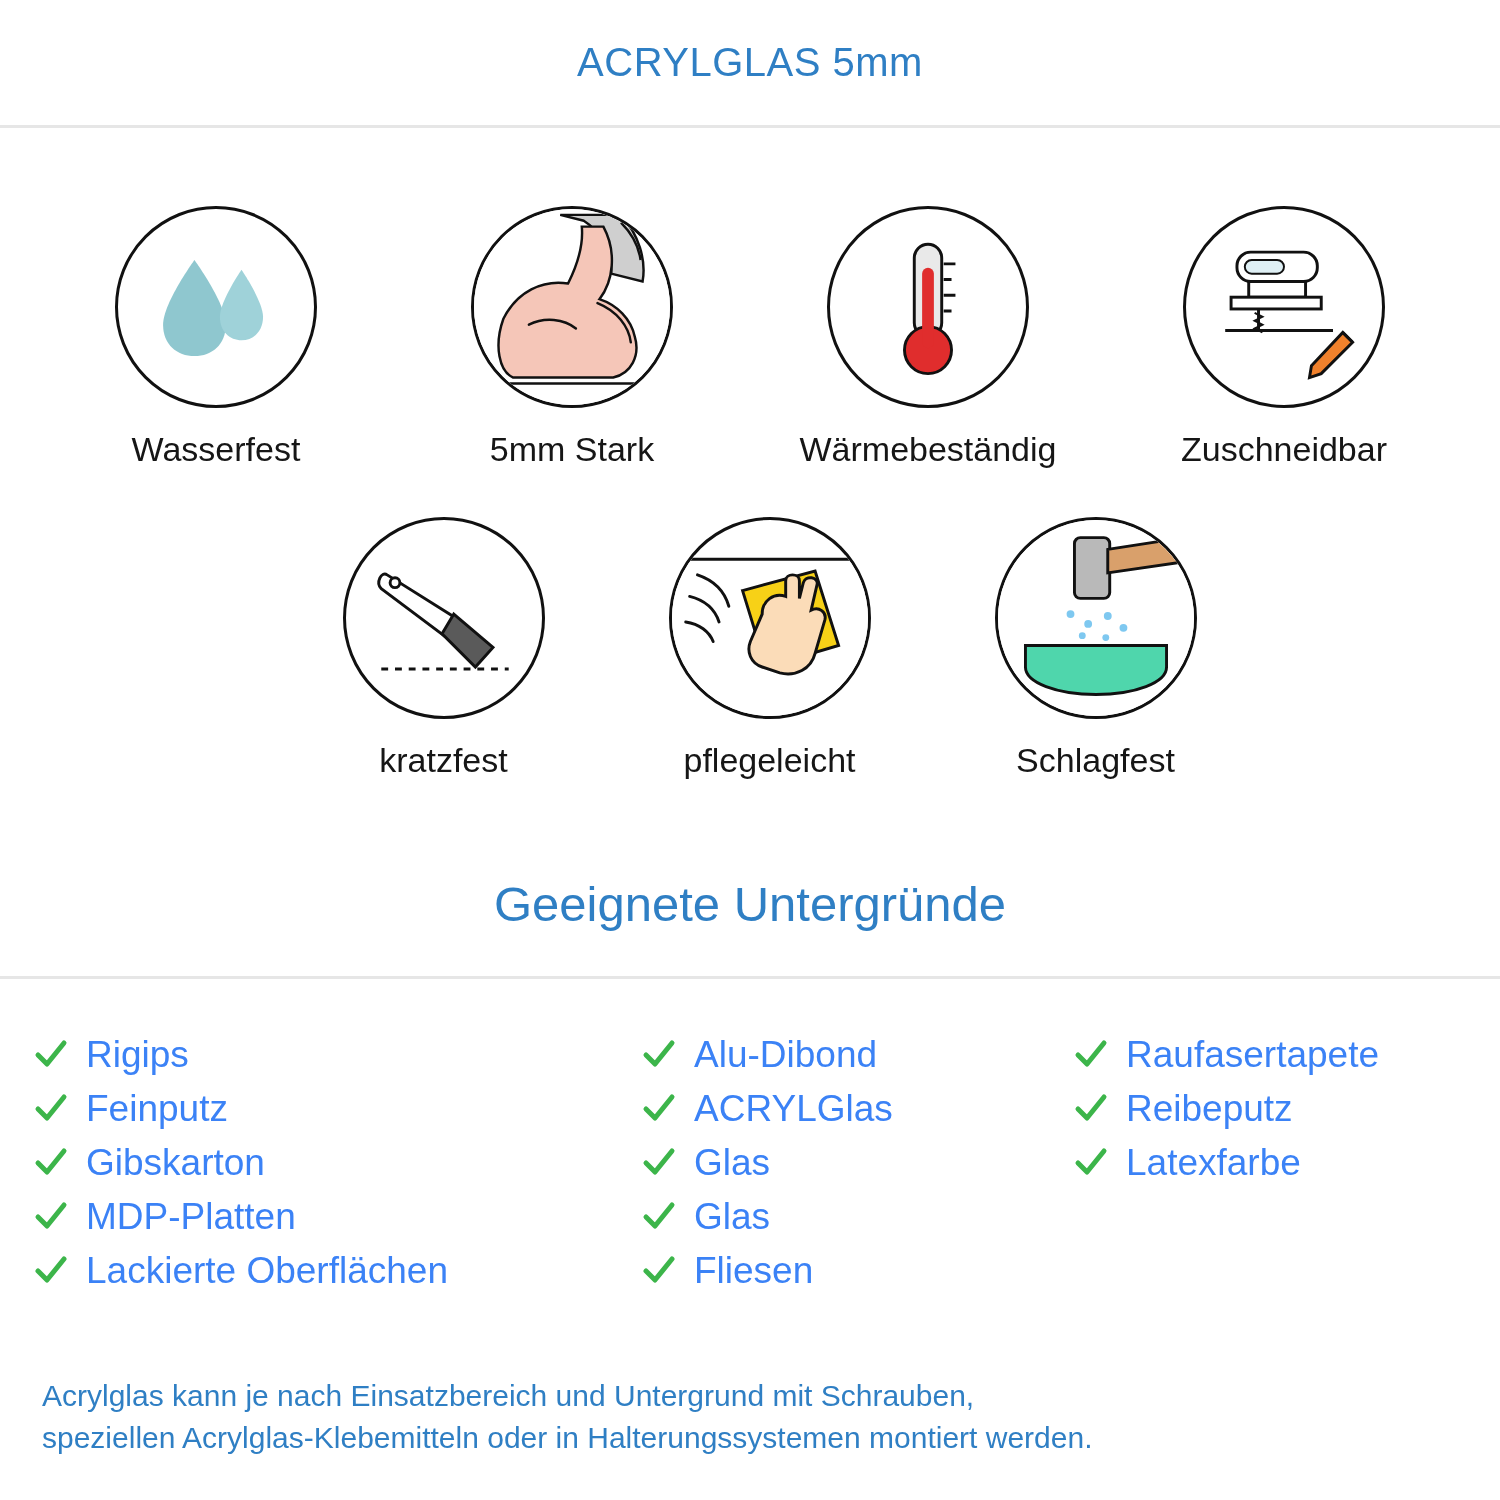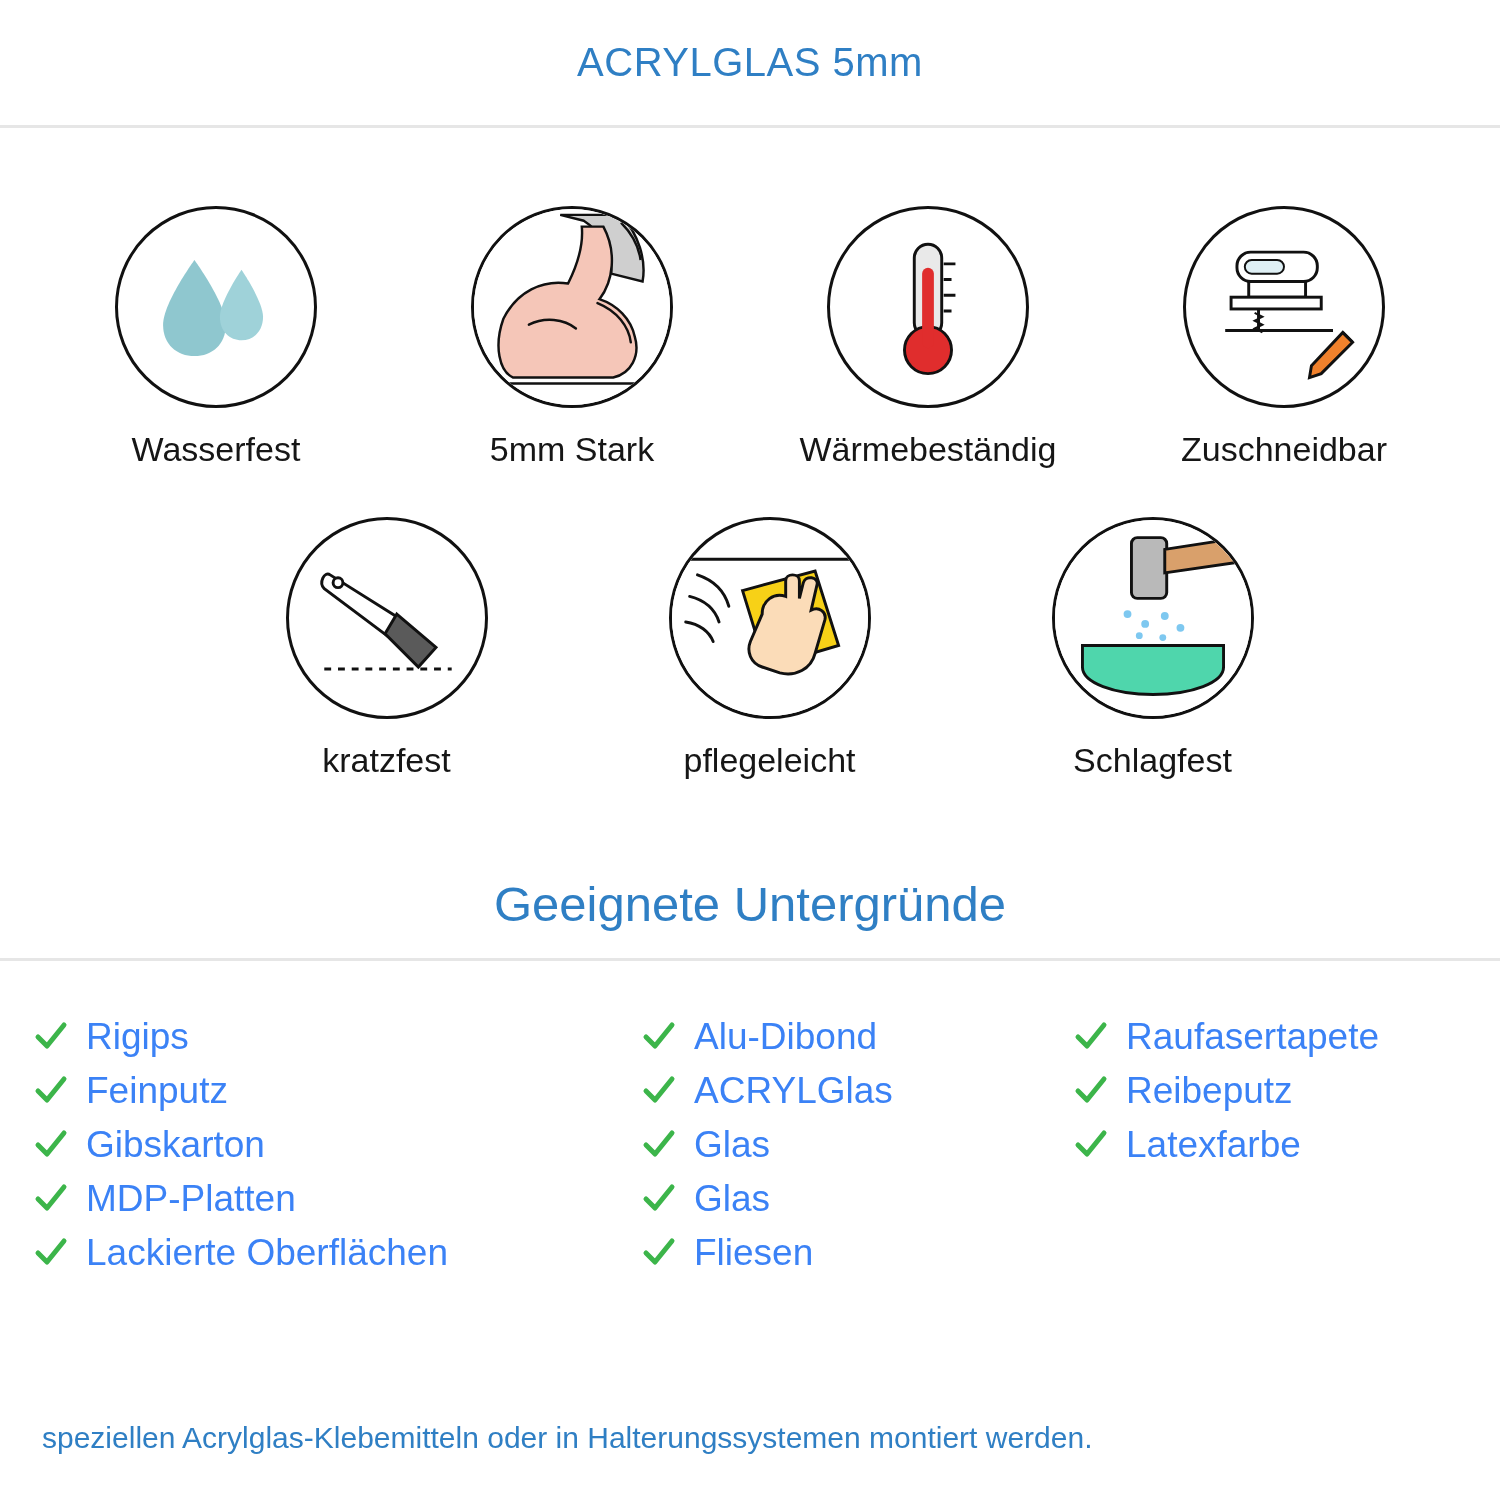--- a/index.html
+++ b/index.html
@@ -36,21 +36,21 @@
 
   
   .features {
     padding-top: 78px;
   }
   .feature-row {
     display: flex;
     justify-content: center;
   }
   .feature-row.row1 { gap: 68px; }
-  .feature-row.row2 { gap: 95px; margin-top: 48px; margin-left: 39px; }
+  .feature-row.row2 { gap: 38px; margin-top: 48px; margin-left: 39px; }
 
   .feature {
     width: 288px;
     display: flex;
     flex-direction: column;
     align-items: center;
   }
   .circle {
     width: 202px;
     height: 202px;
@@ -66,21 +66,21 @@
     font-size: 34px;
     color: #161616;
     text-align: center;
     white-space: nowrap;
   }
 
   
   .section-title-wrap {
     margin-top: 96px;
     text-align: center;
-    padding-bottom: 26px;
+    padding-bottom: 44px;
     border-bottom: 3px solid #e6e6e6;
   }
   .section-title {
     color: #2f7fc4;
     font-size: 49px;
     font-weight: 400;
   }
 
   
   .checklist {
@@ -336,16 +336,17 @@
         <svg class="check-mark" viewBox="0 0 34 34">
             <path d="M4 18 L13 27 L30 6" fill="none" stroke="#3cb54a" stroke-width="5" stroke-linecap="round" stroke-linejoin="round"></path>
           </svg>
         <span class="check-text">Latexfarbe</span>
       </div>
     </div>
 
   </div>
 
   <div class="footnote">
+    <div>Acrylglas kann je nach Einsatzbereich und Untergrund mit Schrauben,</div>
     <div>speziellen Acrylglas-Klebemitteln oder in Halterungssystemen montiert werden.</div>
   </div>
 
 </div>
 
 </body></html>

